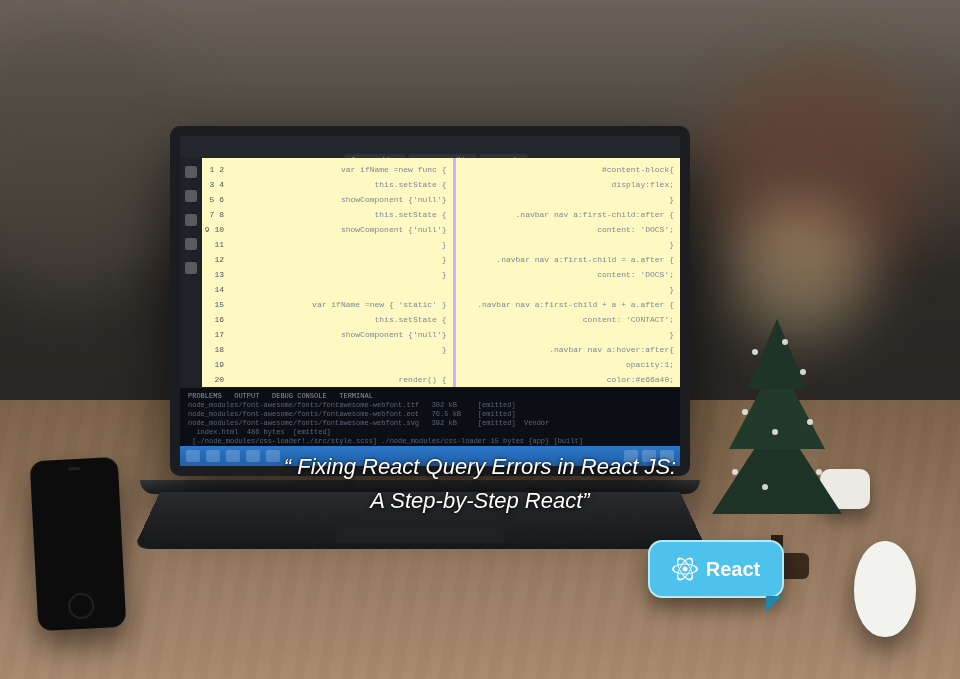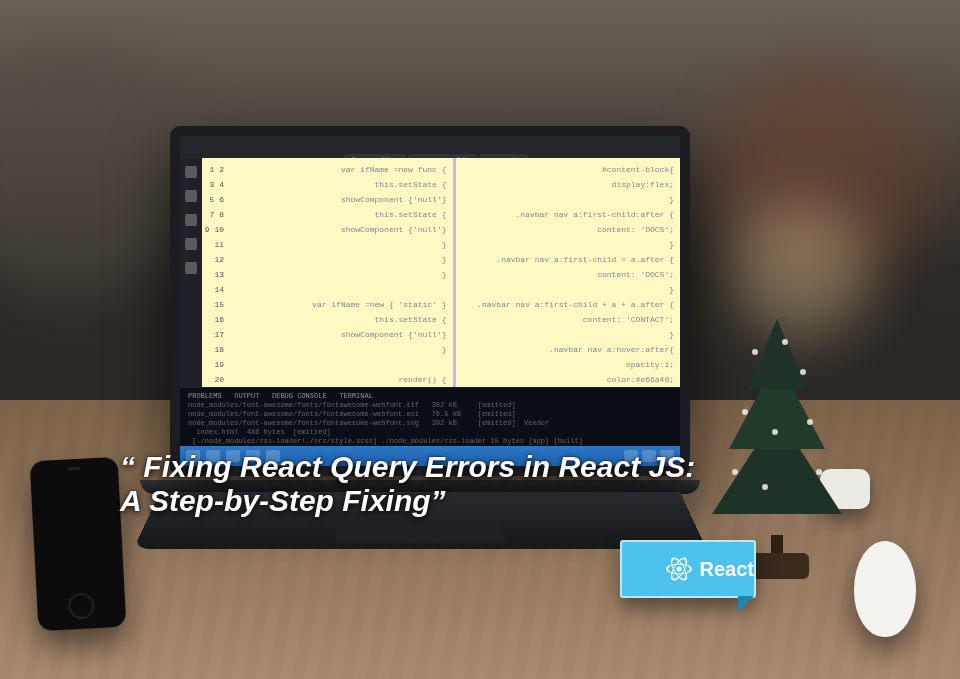--- a/index.html
+++ b/index.html
@@ -147,38 +147,39 @@
   .c1{top:0;border-width:0 30px 70px 30px;border-color:transparent transparent #1f3326 transparent;}
   .c2{top:40px;border-width:0 48px 90px 48px;border-color:transparent transparent #223a2a transparent;}
   .c3{top:95px;border-width:0 65px 100px 65px;border-color:transparent transparent #1d3325 transparent;}
   .tree .snow{position:absolute;width:6px;height:6px;background:#e8e8e2;border-radius:50%;opacity:.9;}
   .tree .trunk{position:absolute;left:50%;bottom:-16px;transform:translateX(-50%);width:12px;height:20px;background:#2b1f16;}
   .tree .pot{position:absolute;left:50%;bottom:-40px;transform:translateX(-50%);width:64px;height:26px;background:#3a2a1c;border-radius:6px;}
 
   
   .headline {
     position:absolute; left:0; right:0; top:450px;
+    text-align:center;
     color:#fff;
-    font-weight:700;
+    font-weight:400;
     font-style:italic;
-    font-size:30px;
+    font-size:22px;
     line-height:34px;
     text-shadow: 0 2px 6px rgba(0,0,0,.85), 0 0 2px rgba(0,0,0,.9);
     padding: 0 120px;
   }
 
   
   .badge {
-    position:absolute; left:620px; top:540px;
+    position:absolute; left:648px; top:540px;
     width:132px; height:54px;
     background:#4cc2ed;
-    border-radius:3px;
+    border-radius:14px;
     border:2px solid #b9e8f8;
     box-shadow: 0 10px 20px rgba(0,0,0,.45);
-    display:flex; align-items:center; justify-content:flex-end; gap:8px;
+    display:flex; align-items:center; justify-content:center; gap:8px;
     color:#fff; font-weight:700; font-size:20px;
   }
   .badge::after{
     content:"";
     position:absolute; right:0; bottom:-16px;
     width:0;height:0;
     border-style:solid;
     border-width:16px 16px 0 0;
     border-color:#2a9cc8 transparent transparent transparent;
     filter: brightness(.85);
@@ -325,21 +326,21 @@
     <div class="snow" style="left:95px;top:100px"></div>
     <div class="snow" style="left:20px;top:150px"></div>
     <div class="snow" style="left:104px;top:150px"></div>
     <div class="snow" style="left:50px;top:165px"></div>
     <div class="trunk"></div>
     <div class="pot"></div>
   </div>
 
   <div class="headline">
     <span>“ Fixing React Query Errors in React JS:</span><br>
-    <span>A Step-by-Step Fixing”</span>
+    <span>A Step-by-Step React”</span>
   </div>
 
   <div class="badge">
     <div class="react-atom">
         <span></span>
         <div class="core"></div>
       </div>
     <span>React</span>
   </div>
 </div>

